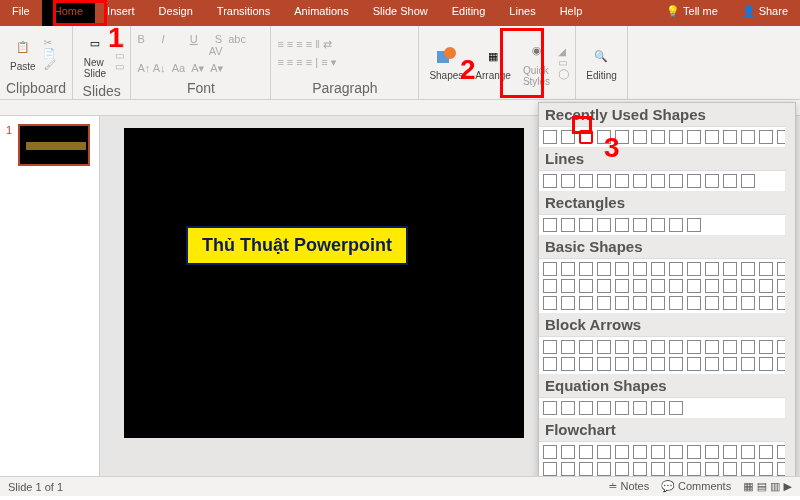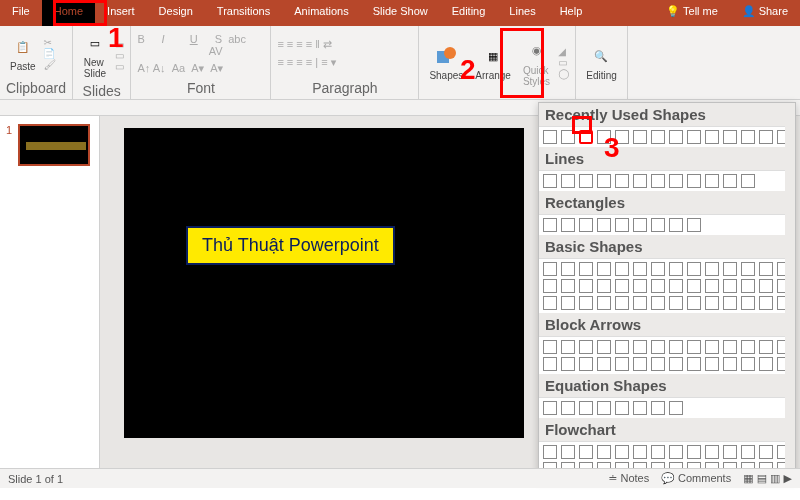--- a/index.html
+++ b/index.html
@@ -18,26 +18,26 @@
 .mini-col{display:flex;flex-direction:column;gap:2px;font-size:10px;color:#aaa}
 .mini-row{display:flex;gap:11px}
 .formula-bar{height:16px;background:#f3f2f1;border-bottom:1px solid #d0d0d0}
 .workspace{display:flex;height:364px}
 .thumb-panel{width:100px;background:#fff;border-right:1px solid #d0d0d0;padding:8px 6px}
 .thumb-num{color:#b7472a;font-size:11px;display:inline-block;vertical-align:top;margin-right:3px}
 .thumb{display:inline-block;width:72px;height:42px;background:#000;border:2px solid #b7472a;position:relative}
 .thumb-text{position:absolute;top:16px;left:6px;width:60px;height:8px;background:#8a7020}
 .canvas-area{flex:1;background:#e8e6e4;position:relative;overflow:hidden}
 .slide{position:absolute;left:24px;top:12px;width:400px;height:310px;background:#000}
-.caption{position:absolute;left:186px;top:226px;background:#ffea00;color:#0a1e5e;border:2px solid #0a1e5e;padding:7px 14px;font-size:18px;font-weight:400}
+.caption{position:absolute;left:186px;top:226px;background:#ffea00;color:#0a1e5e;border:2px solid #0a1e5e;padding:7px 14px;font-size:18px;font-weight:700}
 .shapes-panel{position:absolute;right:4px;top:102px;width:258px;height:378px;background:#fff;border:1px solid #c0c0c0;box-shadow:0 2px 8px rgba(0,0,0,.2);overflow:hidden}
 .sp-head{background:#eceae8;padding:3px 6px;font-weight:600;color:#555;font-size:15px;border-bottom:1px solid #ddd}
 .sp-grid{display:flex;flex-wrap:wrap;padding:3px 4px;gap:3px 4px}
 .sp{width:14px;height:14px;border:1px solid #888;background:#fff}
-.statusbar{position:absolute;bottom:12px;left:0;right:0;height:20px;background:#f3f2f1;border-top:1px solid #d0d0d0;display:flex;align-items:center;padding:0 8px;color:#555;font-size:10px;gap:18px}
+.statusbar{position:absolute;bottom:4px;left:0;right:0;height:20px;background:#f3f2f1;border-top:1px solid #d0d0d0;display:flex;align-items:center;padding:0 8px;color:#555;font-size:10px;gap:18px}
 .status-right{margin-left:auto;display:flex;gap:12px}
 .red-box{position:absolute;border:3px solid red}
 .red-num{position:absolute;color:red;font-size:28px;font-weight:bold}
 .scroll-v{position:absolute;right:0;top:0;width:10px;height:100%;background:#eceae8}
 </style>
 </head>
 <body>
 
 <div class="tabbar">
   <div class="tab">File</div>

